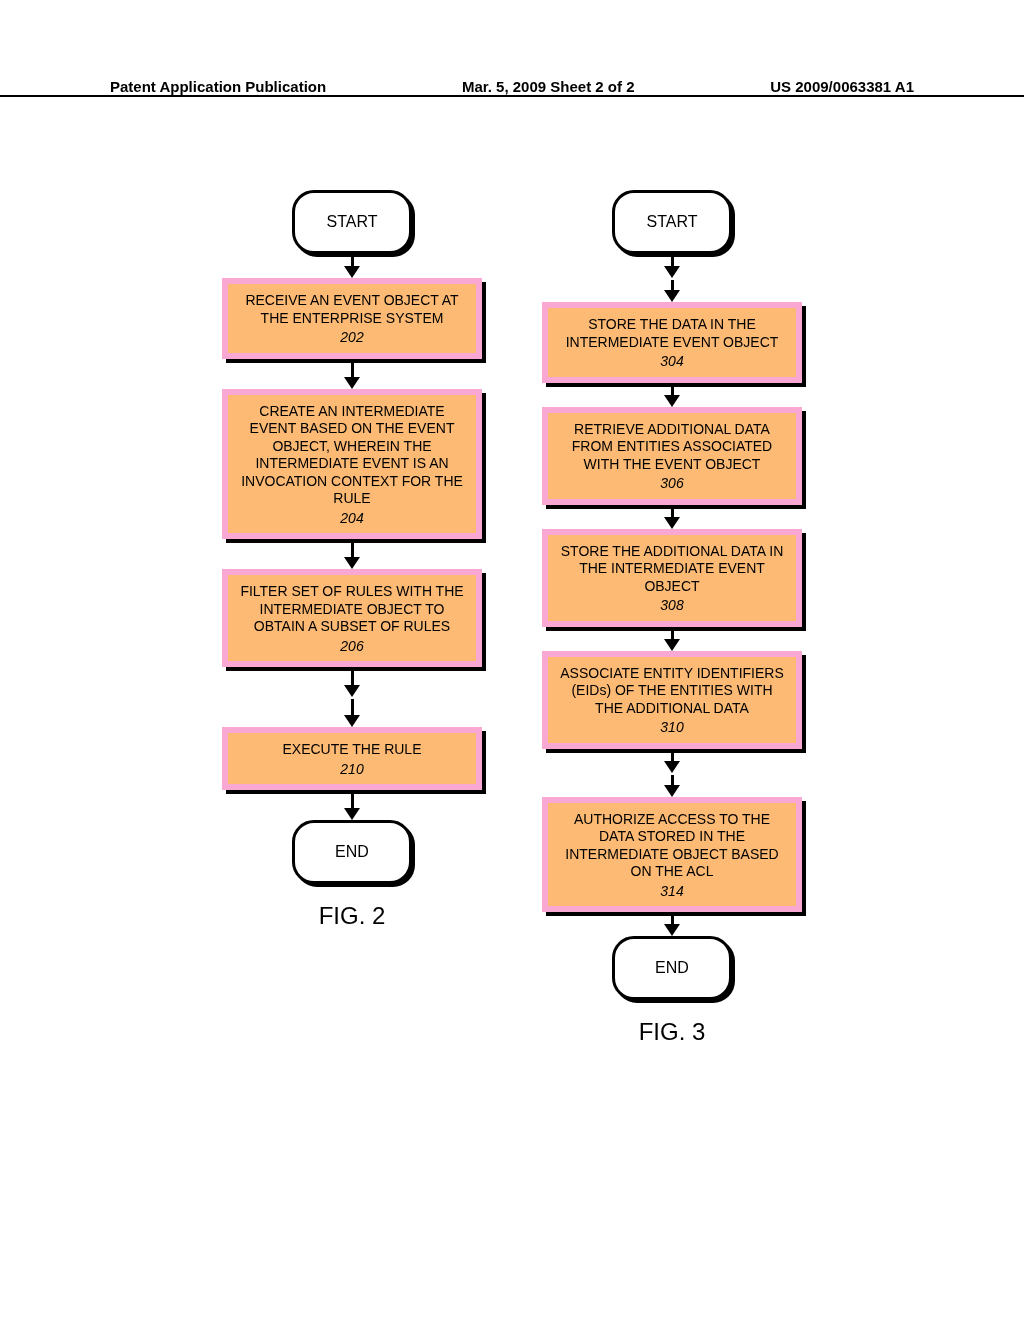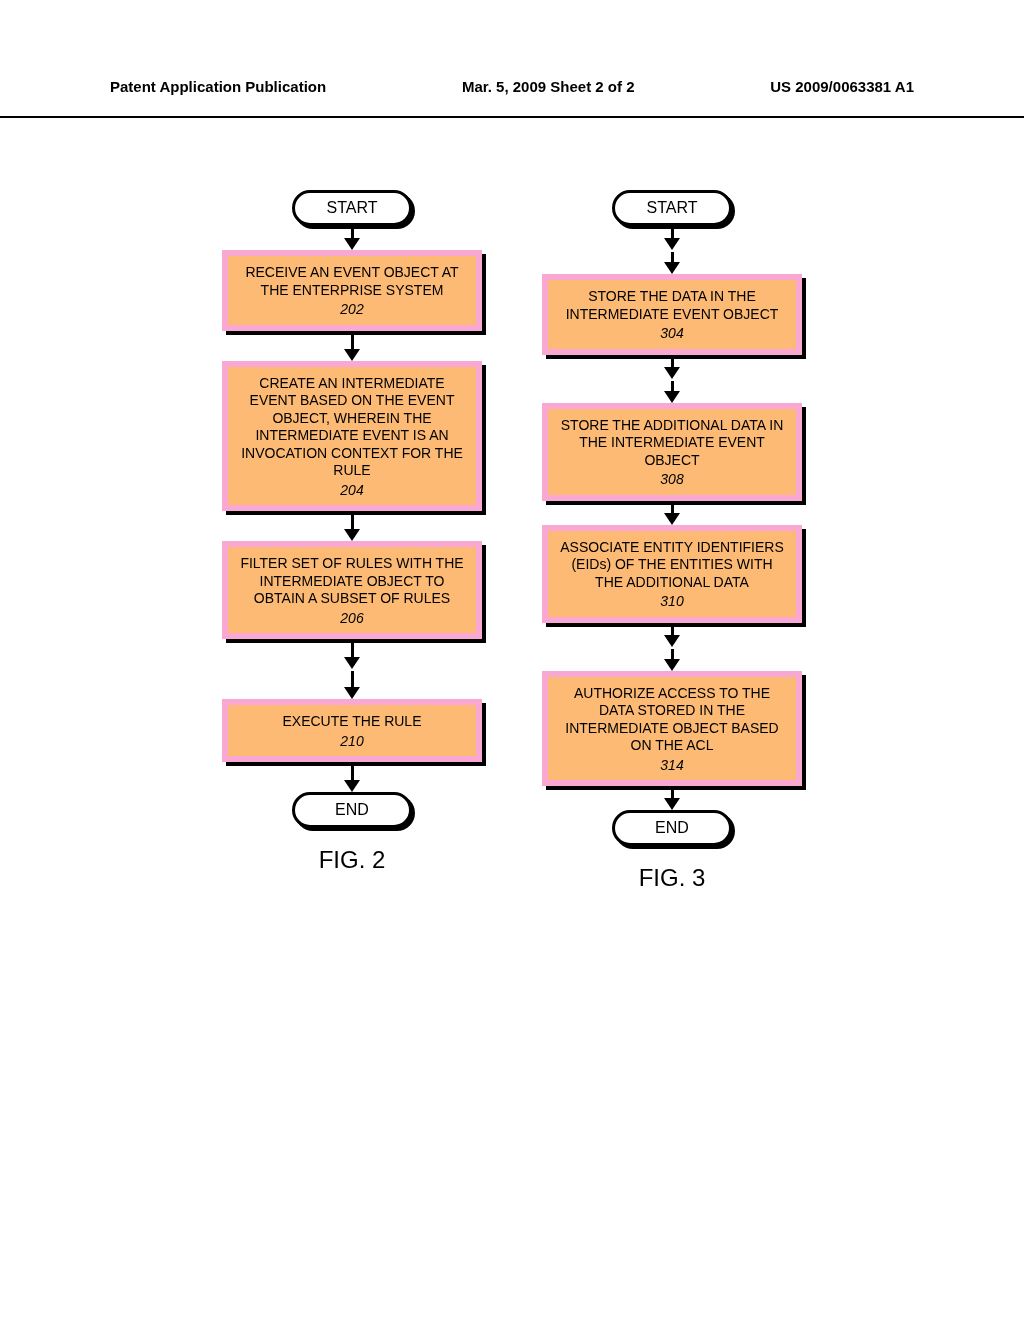--- a/index.html
+++ b/index.html
@@ -16,21 +16,21 @@
     box-sizing: border-box;
   }
   .header {
     position: absolute;
     top: 78px;
     left: 0;
     width: 1024px;
     border-bottom: 2px solid #000;
     display: flex;
     justify-content: space-between;
-    padding: 0 110px 21px 110px;
+    padding: 0 110px 0 110px;
     box-sizing: border-box;
     font-weight: bold;
     font-size: 15px;
   }
   .figures-area {
     position: absolute;
     top: 190px;
     left: 0;
     width: 1024px;
     display: flex;
@@ -38,21 +38,21 @@
     gap: 60px;
   }
   .flow-col {
     display: flex;
     flex-direction: column;
     align-items: center;
   }
   .terminator {
     border: 3px solid #000;
     border-radius: 22px;
-    padding: 6px 22px;
+    padding: 20px 22px;
     font-weight: 500;
     font-size: 16px;
     background: #fff;
     position: relative;
     box-shadow: 3px 3px 0 #000;
     text-align: center;
     min-width: 70px;
   }
   .process {
     border: 6px solid #f9a8d4;
@@ -177,20 +177,24 @@
 
       <div class="process">
         <span>STORE THE DATA IN THE INTERMEDIATE EVENT OBJECT</span>
         <span class="step-num">304</span>
       </div>
       <div class="arrow short">
           <div class="shaft"></div>
           <div class="head"></div>
         </div>
 
+      <div class="process">
+        <span>RETRIEVE ADDITIONAL DATA FROM ENTITIES ASSOCIATED WITH THE EVENT OBJECT</span>
+        <span class="step-num">306</span>
+      </div>
       <div class="arrow short">
           <div class="shaft"></div>
           <div class="head"></div>
         </div>
 
       <div class="process">
         <span>STORE THE ADDITIONAL DATA IN THE INTERMEDIATE EVENT OBJECT</span>
         <span class="step-num">308</span>
       </div>
       <div class="arrow short">

